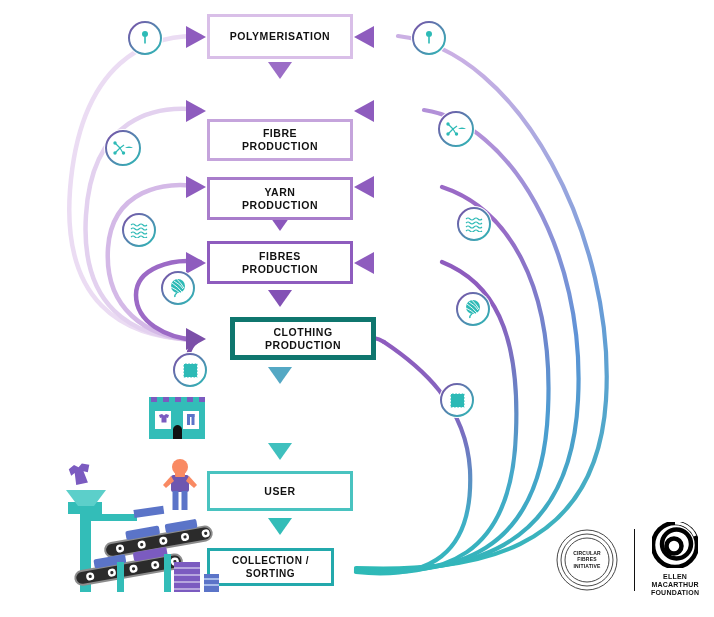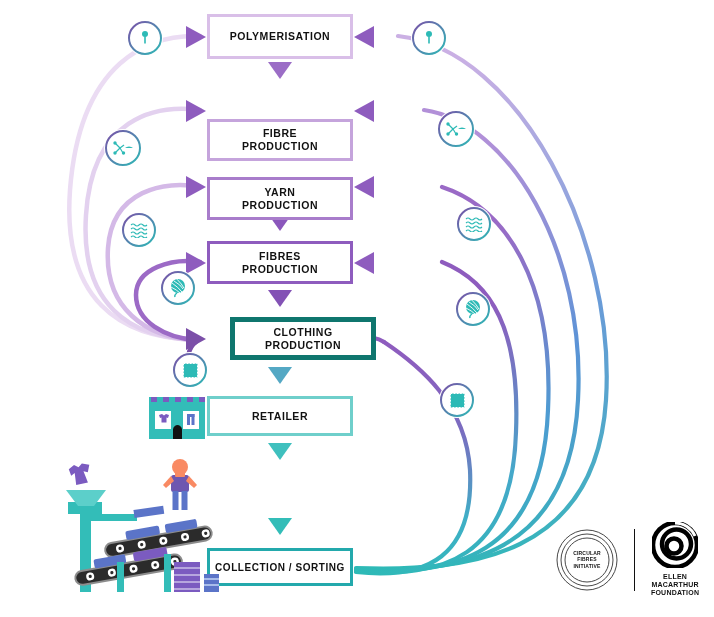--- a/index.html
+++ b/index.html
@@ -152,26 +152,26 @@
     </div>
   </div>
 
   <div class="node" style="left:207px;top:317px;width:146px;height:43px;border:5px solid #0f766e;margin-left:23px;">
     <div>
       <span>CLOTHING</span>
       <span>PRODUCTION</span>
     </div>
   </div>
 
-  <div class="node" style="left:207px;top:396px;width:146px;height:40px;border:3px solid #6FCFCB;">
-    <span>RETAILER</span>
-  </div>
-
-
-  <div class="node" style="left:207px;top:548px;width:146px;height:38px;border:3px solid #23A9AC;font-size:10px;">
+
+  <div class="node" style="left:207px;top:471px;width:146px;height:40px;border:3px solid #49C3C0;">
+    <span>USER</span>
+  </div>
+
+  <div class="node" style="left:207px;top:548px;width:127px;height:38px;border:3px solid #23A9AC;font-size:10px;">
     <span>COLLECTION / SORTING</span>
   </div>
 
   <div class="icon-badge" style="left:127px;top:20px;width:36px;height:36px;">
     <svg class="ring" viewBox="0 0 36 36">
       <defs>
           <linearGradient id="rg1" x1="0" y1="0" x2="1" y2="1">
         <stop offset="0" stop-color="#7B4FA8"></stop>
             <stop offset="1" stop-color="#2DBAB6"></stop>
           </linearGradient>

